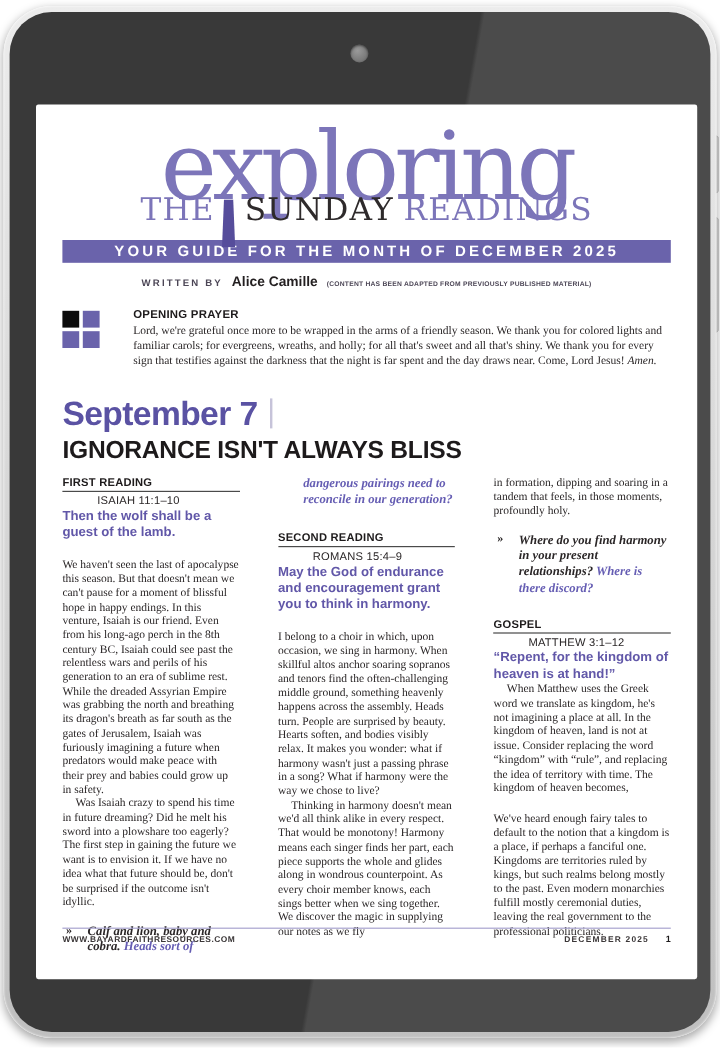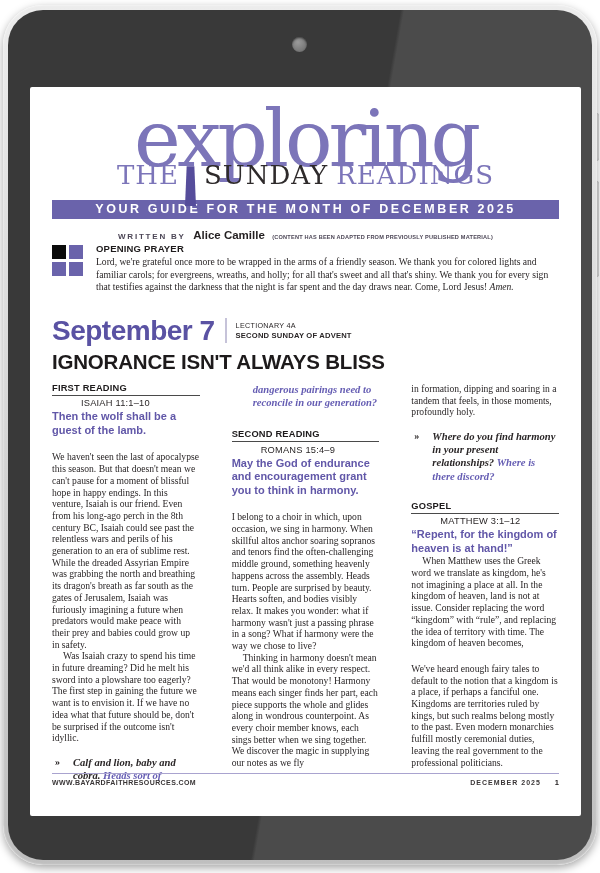--- a/index.html
+++ b/index.html
@@ -35,21 +35,21 @@
 
   .banner { margin-top:6px; background:#6a63ab; color:#fff; height:19px; line-height:19px; text-align:center;
             font-weight:bold; font-size:12.5px; letter-spacing:2.6px; }
 
   .byline { margin-top:6px; text-align:center; white-space:nowrap; }
   .by-label { font-size:8px; font-weight:bold; letter-spacing:1.8px; color:#4c4656; }
   .by-author { font-size:11.5px; font-weight:bold; color:#231f20; margin:0 3px; }
   .by-note { font-size:5.6px; font-weight:bold; color:#4c4656; letter-spacing:.2px; }
 
   
-  .prayer { display:flex; gap:13px; }
+  .prayer { display:flex; margin-top:14px; gap:28px; }
   .prayer-icon { width:31px; height:31px; display:grid; grid-template-columns:14px 14px; grid-template-rows:14px 14px; gap:3px; margin-top:2px; }
   .sq { background:#6a63ab; }
   .sq.black { background:#0b0b0b; }
   .prayer-head { font-size:9.5px; font-weight:bold; color:#1d1a1b; letter-spacing:.2px; }
   .prayer-body { font-family:"Liberation Serif", serif; font-size:9.6px; line-height:12.2px; color:#2a2627; margin-top:2px; }
   .amen { font-style:italic; }
 
   
   .date-row { display:flex; align-items:center; margin-top:22px; }
   .date-big { font-size:28px; font-weight:bold; letter-spacing:-.5px; color:#5a52a3; }
@@ -124,24 +124,20 @@
             </div>
             <div class="prayer-right">
               <div class="prayer-head">OPENING PRAYER</div>
               <p class="prayer-body"><span>Lord, we're grateful once more to be wrapped in the arms of a friendly season. We thank you for colored lights and familiar carols; for evergreens, wreaths, and holly; for all that's sweet and all that's shiny. We thank you for every sign that testifies against the darkness that the night is far spent and the day draws near. Come, Lord Jesus!</span> <em class="amen">Amen.</em></p>
             </div>
           </div>
 
           <div class="date-row">
             <span class="date-big">September 7</span>
             <span class="date-sep"></span>
-            <span>
-              <div class="lect-line1">LECTIONARY 4A</div>
-              <div class="lect-line2">SECOND SUNDAY OF ADVENT</div>
-            </span>
           </div>
           <div class="article-title">IGNORANCE ISN'T ALWAYS BLISS</div>
 
           <div class="cols">
 
             <div class="col">
               <div class="reading-label">FIRST READING</div>
               <div class="citation">ISAIAH 11:1–10</div>
               <div class="theme">Then the wolf shall be a guest of the lamb.</div>
               <p class="bp lead">We haven't seen the last of apocalypse this season. But that doesn't mean we can't pause for a moment of blissful hope in happy endings. In this venture, Isaiah is our friend. Even from his long-ago perch in the 8th century BC, Isaiah could see past the relentless wars and perils of his generation to an era of sublime rest. While the dreaded Assyrian Empire was grabbing the north and breathing its dragon's breath as far south as the gates of Jerusalem, Isaiah was furiously imagining a future when predators would make peace with their prey and babies could grow up in safety.</p>

